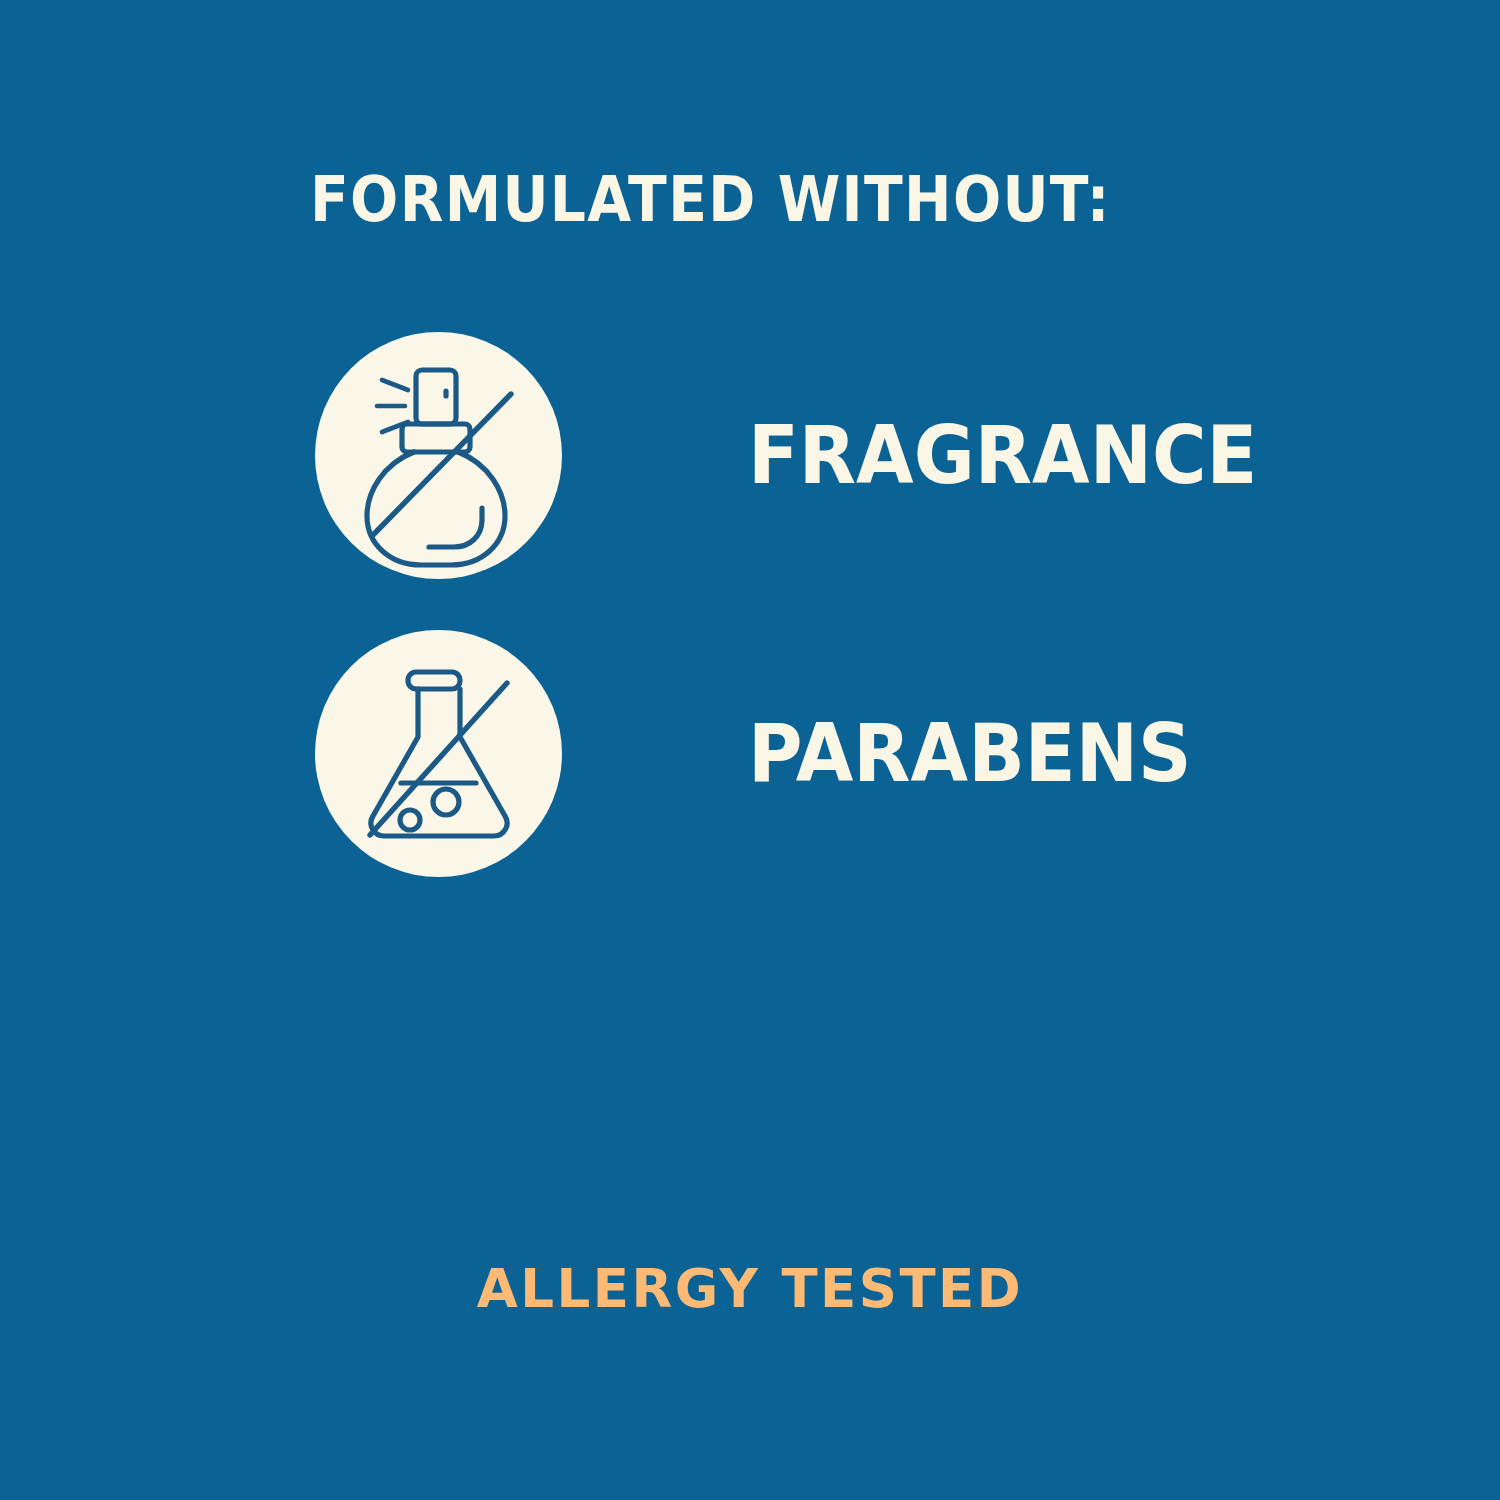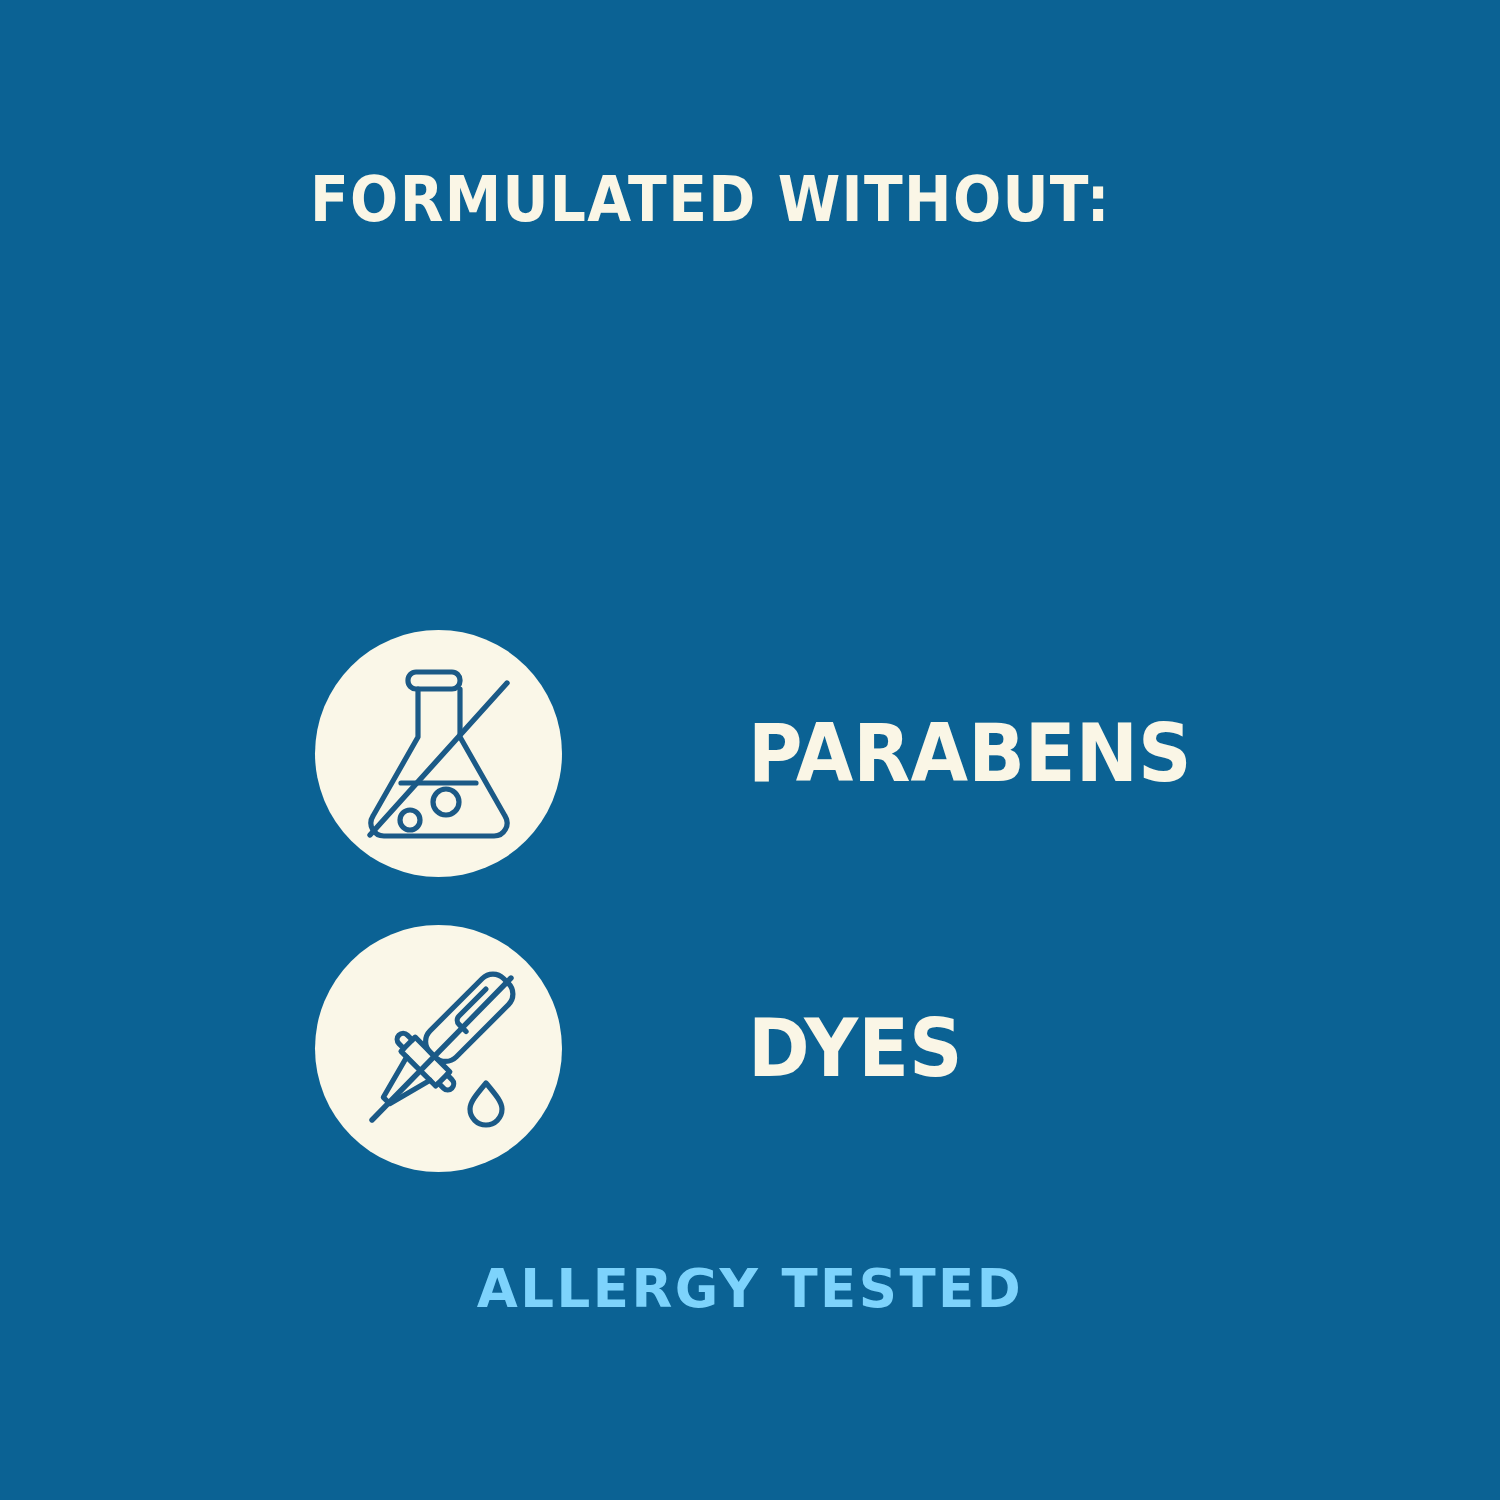--- a/index.html
+++ b/index.html
@@ -93,21 +93,21 @@
     position: absolute;
     left: 0;
     top: 1262px;
     width: 1500px;
     text-align: center;
     font-family: "DejaVu Sans", sans-serif;
     font-weight: 700;
     font-size: 53px;
     line-height: 1;
     letter-spacing: 2.5px;
-    color: #7dd3fc;
+    color: #fdba74;
     white-space: nowrap;
   }
 
   
   .ico {
     fill: none;
     stroke: #1b5a87;
     stroke-width: 5.2;
     stroke-linecap: round;
     stroke-linejoin: round;
@@ -126,20 +126,55 @@
     stroke-linecap: round;
   }
 </style>
 </head>
 <body>
 
 <div id="poster">
 
   <div class="heading">FORMULATED WITHOUT:</div>
 
+  <div class="row row-1">
+
+    <div class="badge">
+      <svg viewBox="0 0 247 247" xmlns="http://www.w3.org/2000/svg">
+
+        <g class="ico-thin">
+          <line x1="67" y1="48" x2="93" y2="58"></line>
+          <line x1="62" y1="74" x2="90" y2="74"></line>
+          <line x1="67" y1="100" x2="93" y2="90"></line>
+        </g>
+
+        <rect class="ico" x="101" y="38" width="40" height="54" rx="6" ry="6"></rect>
+
+        <line class="ico" x1="131" y1="59" x2="131" y2="64"></line>
+
+        <path class="ico" d="M92 92 h58 a5 5 0 0 1 5 5 v18 a5 5 0 0 1 -5 5 h-58 a5 5 0 0 1 -5 -5 v-18 a5 5 0 0 1 5 -5 z"></path>
+
+        <path class="ico" d="M99 120
+                 C 68 132, 52 160, 52 184
+                 C 52 212, 75 233, 106 233
+                 h30
+                 c 31 0, 54 -21, 54 -49
+                 c 0 -24, -16 -52, -47 -64"></path>
+
+        <path class="ico" d="M167 176
+                 v12
+                 c 0 16, -12 27, -28 27
+                 h-25"></path>
+
+        <line class="slash" x1="58" y1="203" x2="196" y2="62"></line>
+      </svg>
+    </div>
+
+    <div class="row-label">FRAGRANCE</div>
+  </div>
 
   <div class="row row-2">
 
     <div class="badge">
       <svg viewBox="0 0 247 247" xmlns="http://www.w3.org/2000/svg">
 
         <rect class="ico" x="93" y="42" width="52" height="17" rx="8" ry="8"></rect>
 
         <path class="ico" d="M103 59
                  v48
@@ -155,45 +190,16 @@
         <circle class="ico" cx="131" cy="172" r="13"></circle>
         <circle class="ico" cx="95" cy="190" r="10"></circle>
 
         <line class="slash" x1="55" y1="205" x2="192" y2="53"></line>
       </svg>
     </div>
 
     <div class="row-label">PARABENS</div>
   </div>
 
-  <div class="row row-3">
-
-    <div class="badge">
-      <svg viewBox="0 0 247 247" xmlns="http://www.w3.org/2000/svg">
-        <g transform="rotate(45 123.5 123.5)">
-
-          <rect class="ico" x="105" y="28" width="37" height="104" rx="15" ry="15"></rect>
-
-          <path class="ico" d="M115 48 v38 a6 6 0 0 0 6 6 h10"></path>
-
-          <path class="ico" d="M99 132 h49 v20 h-49 z"></path>
-
-          <path class="ico" d="M99 136 h-7 a5 5 0 0 0 0 12 h7"></path>
-          <path class="ico" d="M148 136 h7 a5 5 0 0 1 0 12 h-7"></path>
-
-          <path class="ico" d="M107 152 L119 197 h9 L140 152"></path>
-        </g>
-
-        <path class="ico" d="M171 158
-                 c 10 12, 16 19, 16 26
-                 a 16 16 0 0 1 -32 0
-                 c 0 -7, 6 -14, 16 -26 z"></path>
-
-        <line class="slash" x1="57" y1="195" x2="196" y2="53"></line>
-      </svg>
-    </div>
-
-    <div class="row-label">DYES</div>
-  </div>
 
   <div class="footer-note">ALLERGY TESTED</div>
 
 </div>
 
 </body></html>

